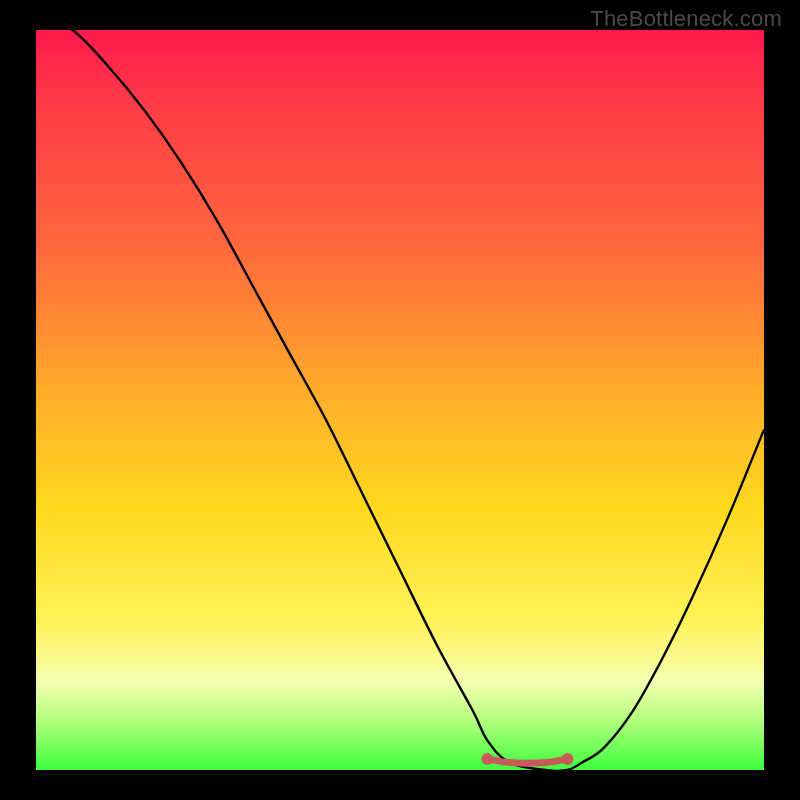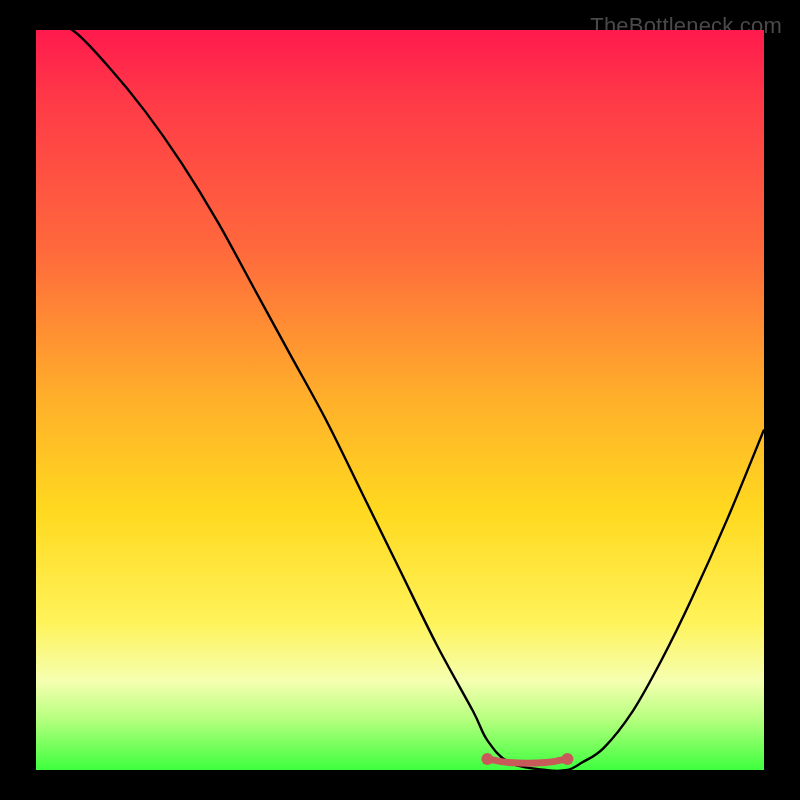--- a/index.html
+++ b/index.html
@@ -38,21 +38,20 @@
     );
   }
   .watermark {
     position: absolute;
     top: 6px;
     right: 18px;
     color: #4a4a4a;
     font-size: 22px;
     font-weight: 500;
     letter-spacing: 0.2px;
-    margin-top: 7px;
   }
   svg.curve {
     position: absolute;
     left: 0;
     top: 0;
     width: 728px;
     height: 740px;
     overflow: visible;
   }
 </style>

